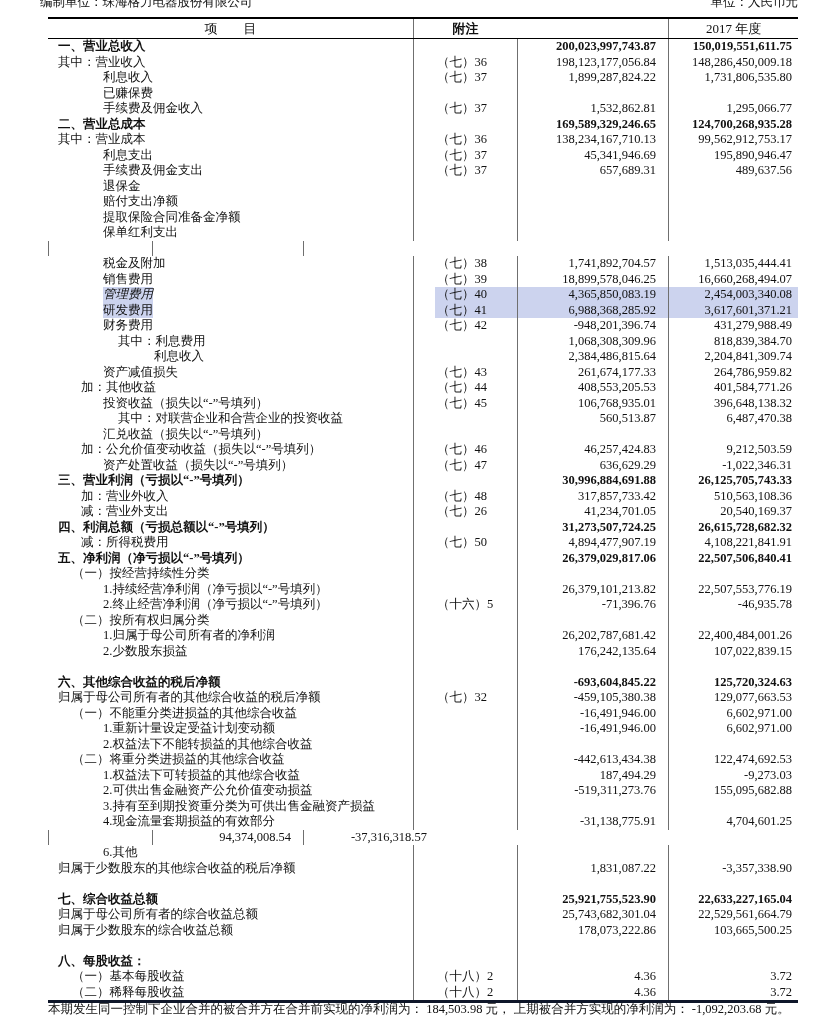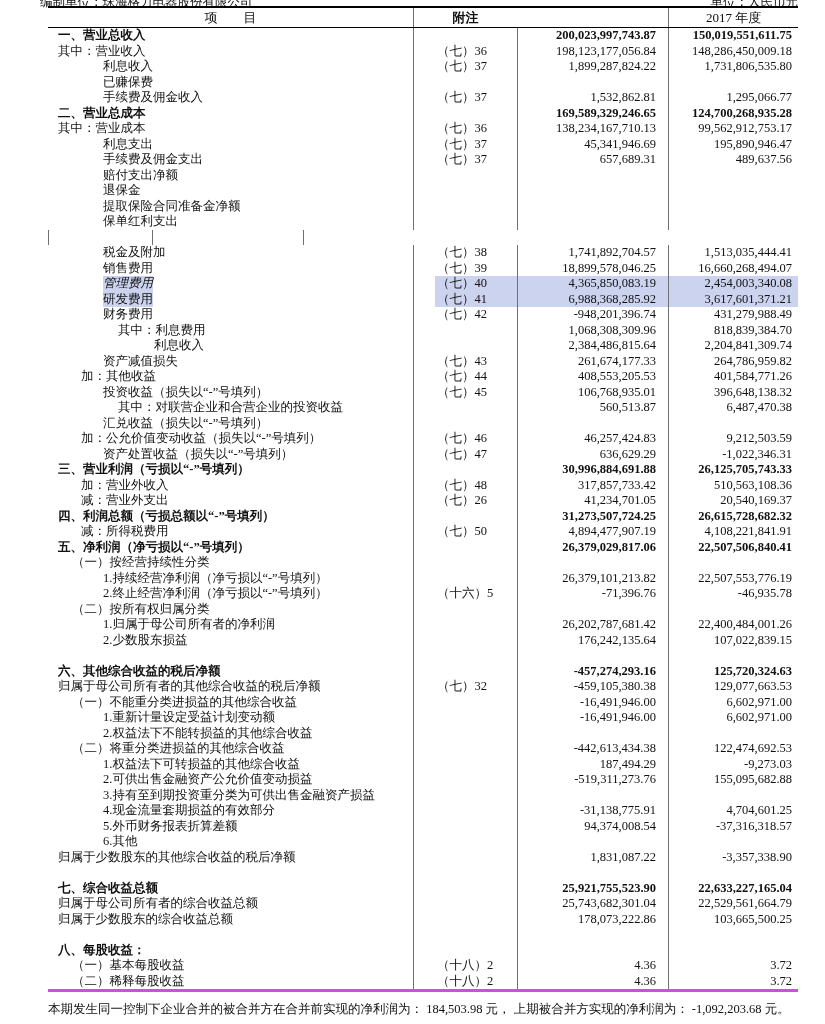--- a/index.html
+++ b/index.html
@@ -7,22 +7,22 @@
     width:825px;height:1024px;position:relative;overflow:hidden;
     background:#ffffff;color:#111;
     font-family:"Liberation Serif","DejaVu Serif",serif;
   }
   .topbar{
     position:absolute;left:40px;right:27px;top:-5px;height:14px;
     font-size:12.5px;line-height:14px;
     display:flex;justify-content:space-between;white-space:nowrap;overflow:hidden;
   }
   .tbl{
-    position:absolute;left:48px;top:6px;width:750px;
-    border-top:2.5px solid #000;border-bottom:3px solid #d946ef;
+    position:absolute;left:48px;top:17px;width:750px;
+    border-top:2.5px solid #000;border-bottom:3px solid #0f172a;
     box-sizing:border-box;
   }
   .thead{
     display:flex;height:19px;border-bottom:1px solid #000;
     font-size:13px;line-height:19px;
   }
   .thead .c{text-align:center;}
   .c{box-sizing:border-box;overflow:hidden;white-space:nowrap;}
   .c.item{width:365px;}
   .c.note{width:104px;border-left:1px solid #6f6f6f;}
@@ -104,27 +104,27 @@
         <div class="c v18"><span class="t">45,341,946.69</span></div>
         <div class="c v17"><span class="t">195,890,946.47</span></div>
       </div>
       <div class="row">
         <div class="c item" style="padding-left: 55px;"><span class="t">手续费及佣金支出</span></div>
         <div class="c note"><span class="t">（七）37</span></div>
         <div class="c v18"><span class="t">657,689.31</span></div>
         <div class="c v17"><span class="t">489,637.56</span></div>
       </div>
       <div class="row">
+        <div class="c item" style="padding-left: 55px;"><span class="t">退保金</span></div>
+        <div class="c note"><span class="t"></span></div>
+        <div class="c v18"><span class="t"></span></div>
+        <div class="c v17"><span class="t"></span></div>
+      </div>
+      <div class="row">
         <div class="c item" style="padding-left: 55px;"><span class="t">赔付支出净额</span></div>
-        <div class="c note"><span class="t"></span></div>
-        <div class="c v18"><span class="t"></span></div>
-        <div class="c v17"><span class="t"></span></div>
-      </div>
-      <div class="row">
-        <div class="c item" style="padding-left: 55px;"><span class="t">退保金</span></div>
         <div class="c note"><span class="t"></span></div>
         <div class="c v18"><span class="t"></span></div>
         <div class="c v17"><span class="t"></span></div>
       </div>
       <div class="row">
         <div class="c item" style="padding-left: 55px;"><span class="t">提取保险合同准备金净额</span></div>
         <div class="c note"><span class="t"></span></div>
         <div class="c v18"><span class="t"></span></div>
         <div class="c v17"><span class="t"></span></div>
       </div>
@@ -297,21 +297,21 @@
       </div>
       <div class="row">
         <div class="c item" style="padding-left: 10px;"><span class="t"></span></div>
         <div class="c note"><span class="t"></span></div>
         <div class="c v18"><span class="t"></span></div>
         <div class="c v17"><span class="t"></span></div>
       </div>
       <div class="row bold">
         <div class="c item" style="padding-left: 10px;"><span class="t">六、其他综合收益的税后净额</span></div>
         <div class="c note"><span class="t"></span></div>
-        <div class="c v18"><span class="t">-457,274,293.16</span></div>
+        <div class="c v18"><span class="t">-693,604,845.22</span></div>
         <div class="c v17"><span class="t">125,720,324.63</span></div>
       </div>
       <div class="row">
         <div class="c item" style="padding-left: 10px;"><span class="t">归属于母公司所有者的其他综合收益的税后净额</span></div>
         <div class="c note"><span class="t">（七）32</span></div>
         <div class="c v18"><span class="t">-459,105,380.38</span></div>
         <div class="c v17"><span class="t">129,077,663.53</span></div>
       </div>
       <div class="row">
         <div class="c item" style="padding-left: 24px;"><span class="t">（一）不能重分类进损益的其他综合收益</span></div>
@@ -355,21 +355,20 @@
         <div class="c v18"><span class="t"></span></div>
         <div class="c v17"><span class="t"></span></div>
       </div>
       <div class="row">
         <div class="c item" style="padding-left: 55px;"><span class="t">4.现金流量套期损益的有效部分</span></div>
         <div class="c note"><span class="t"></span></div>
         <div class="c v18"><span class="t">-31,138,775.91</span></div>
         <div class="c v17"><span class="t">4,704,601.25</span></div>
       </div>
       <div class="row">
-        <div class="c item" style="padding-left: 55px;"><span class="t">5.外币财务报表折算差额</span></div>
         <div class="c note"><span class="t"></span></div>
         <div class="c v18"><span class="t">94,374,008.54</span></div>
         <div class="c v17"><span class="t">-37,316,318.57</span></div>
       </div>
       <div class="row">
         <div class="c item" style="padding-left: 55px;"><span class="t">6.其他</span></div>
         <div class="c note"><span class="t"></span></div>
         <div class="c v18"><span class="t"></span></div>
         <div class="c v17"><span class="t"></span></div>
       </div>

